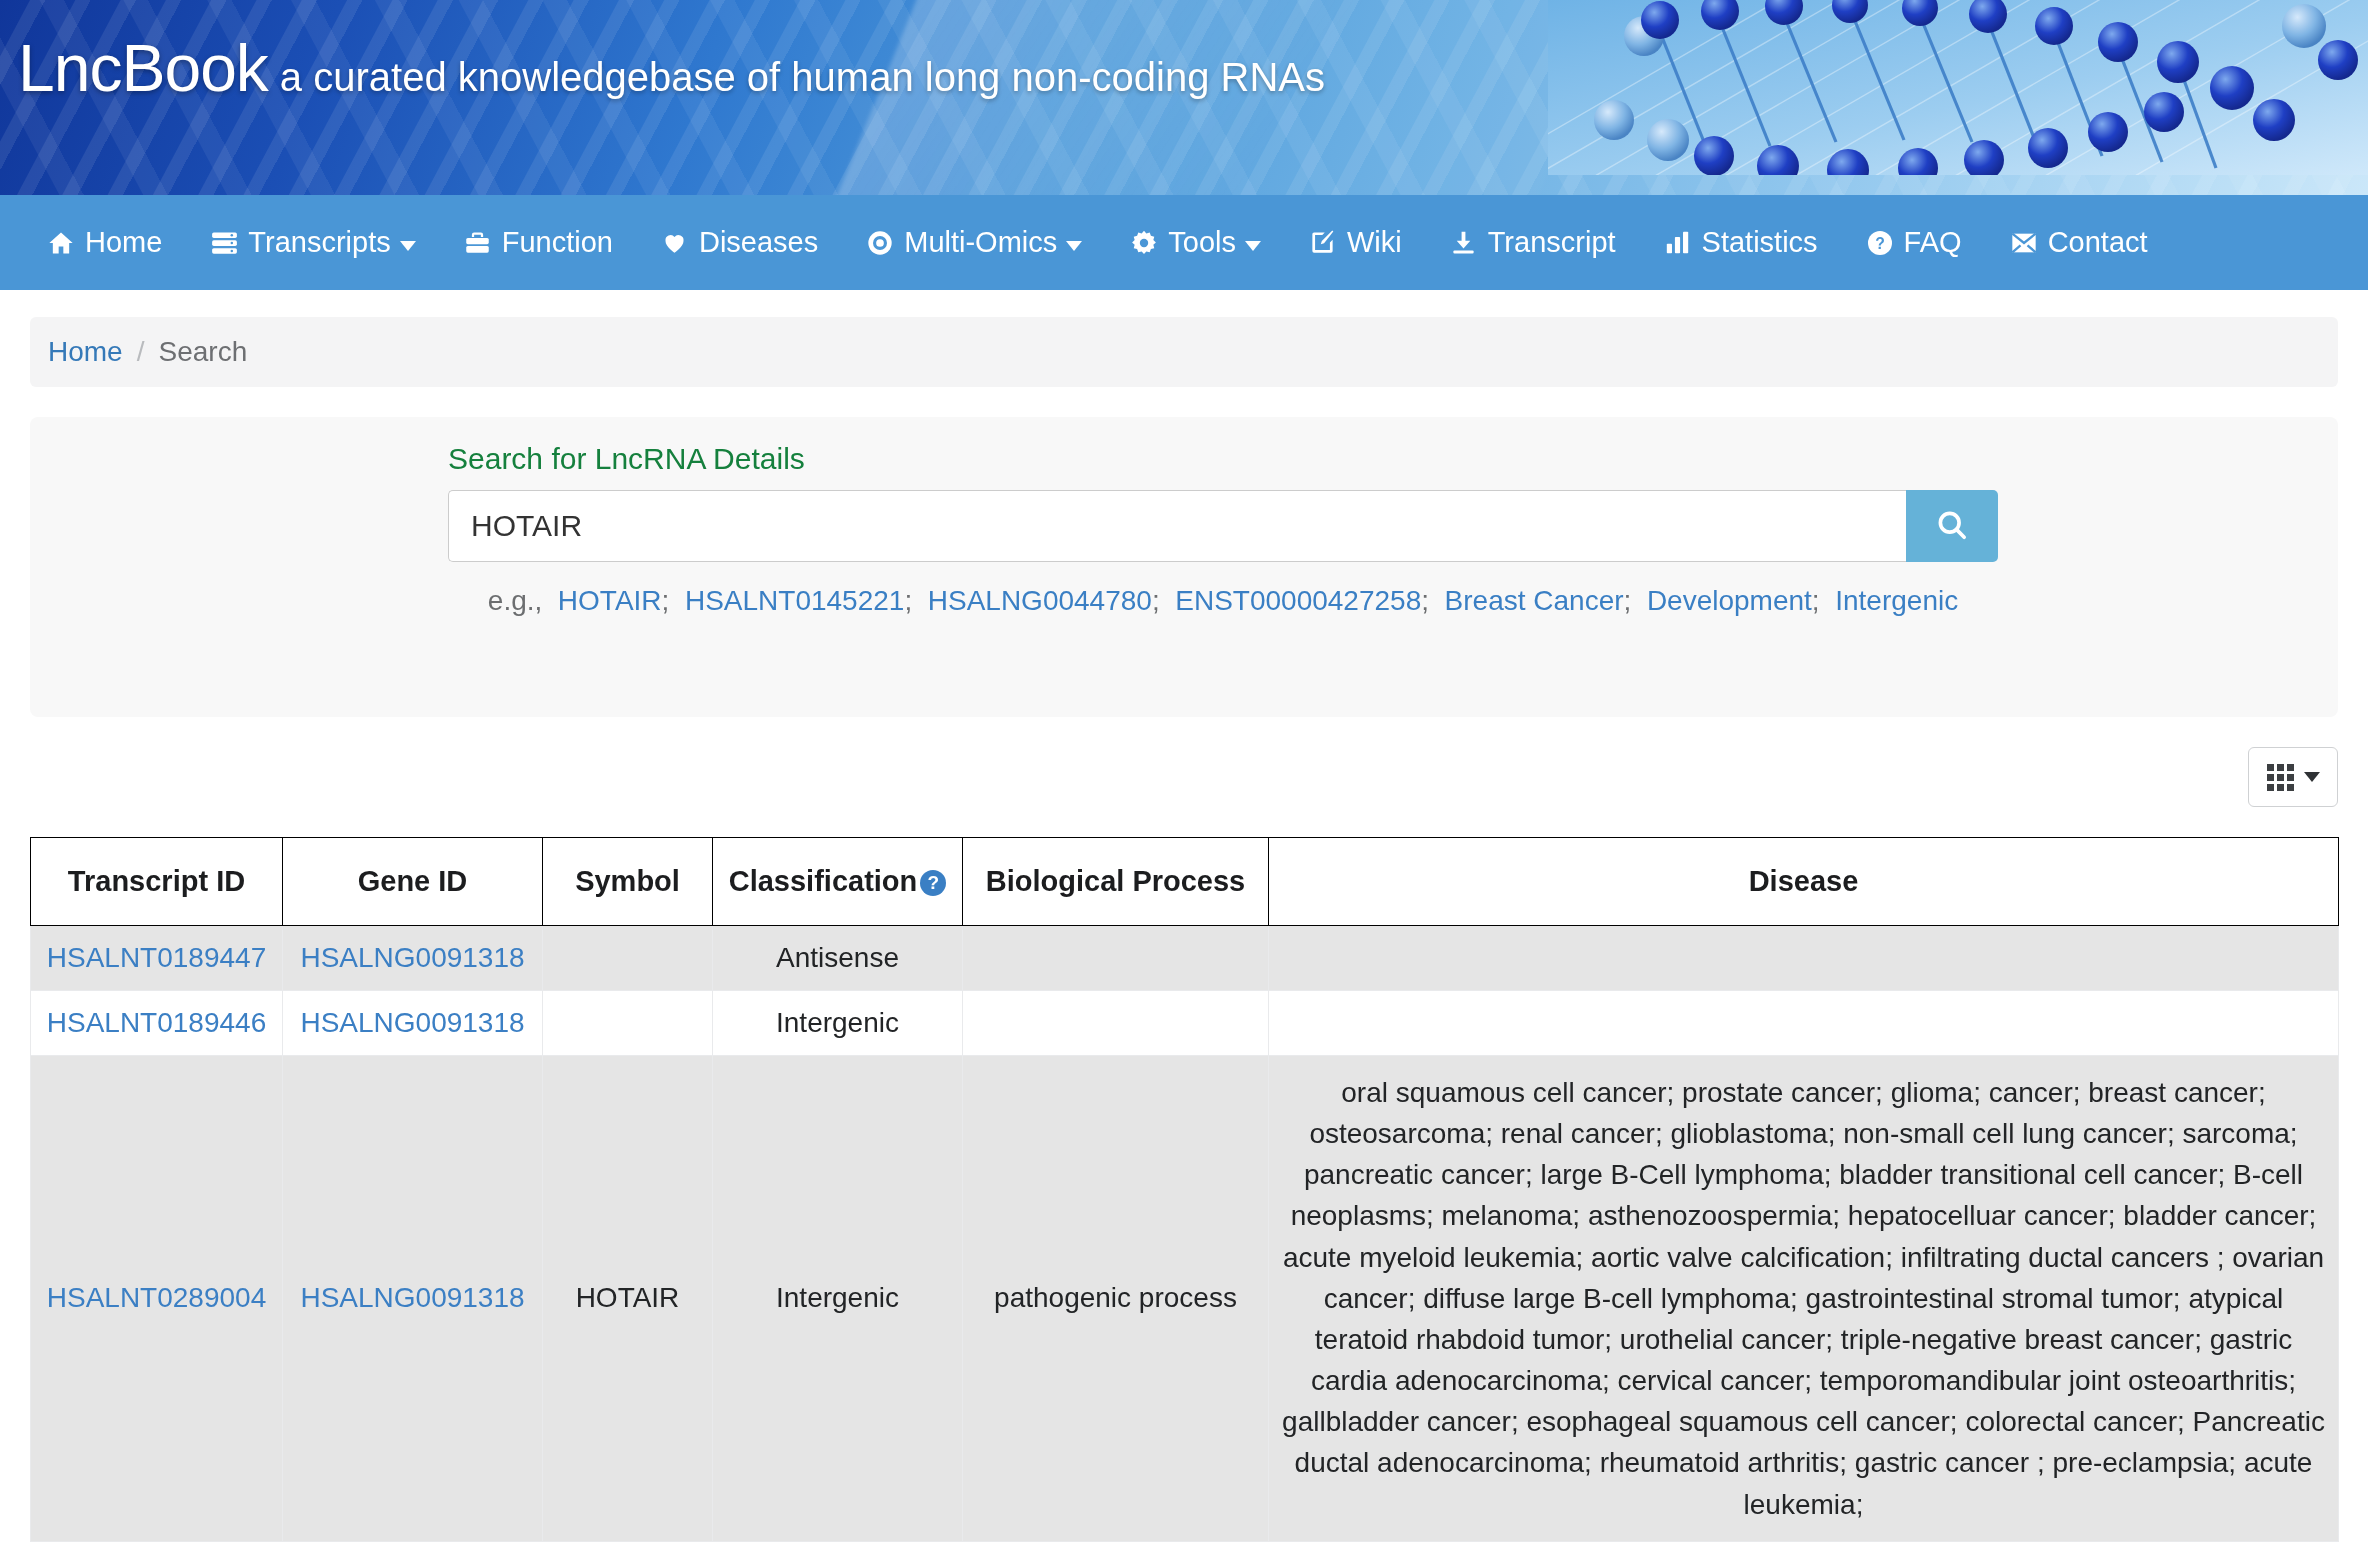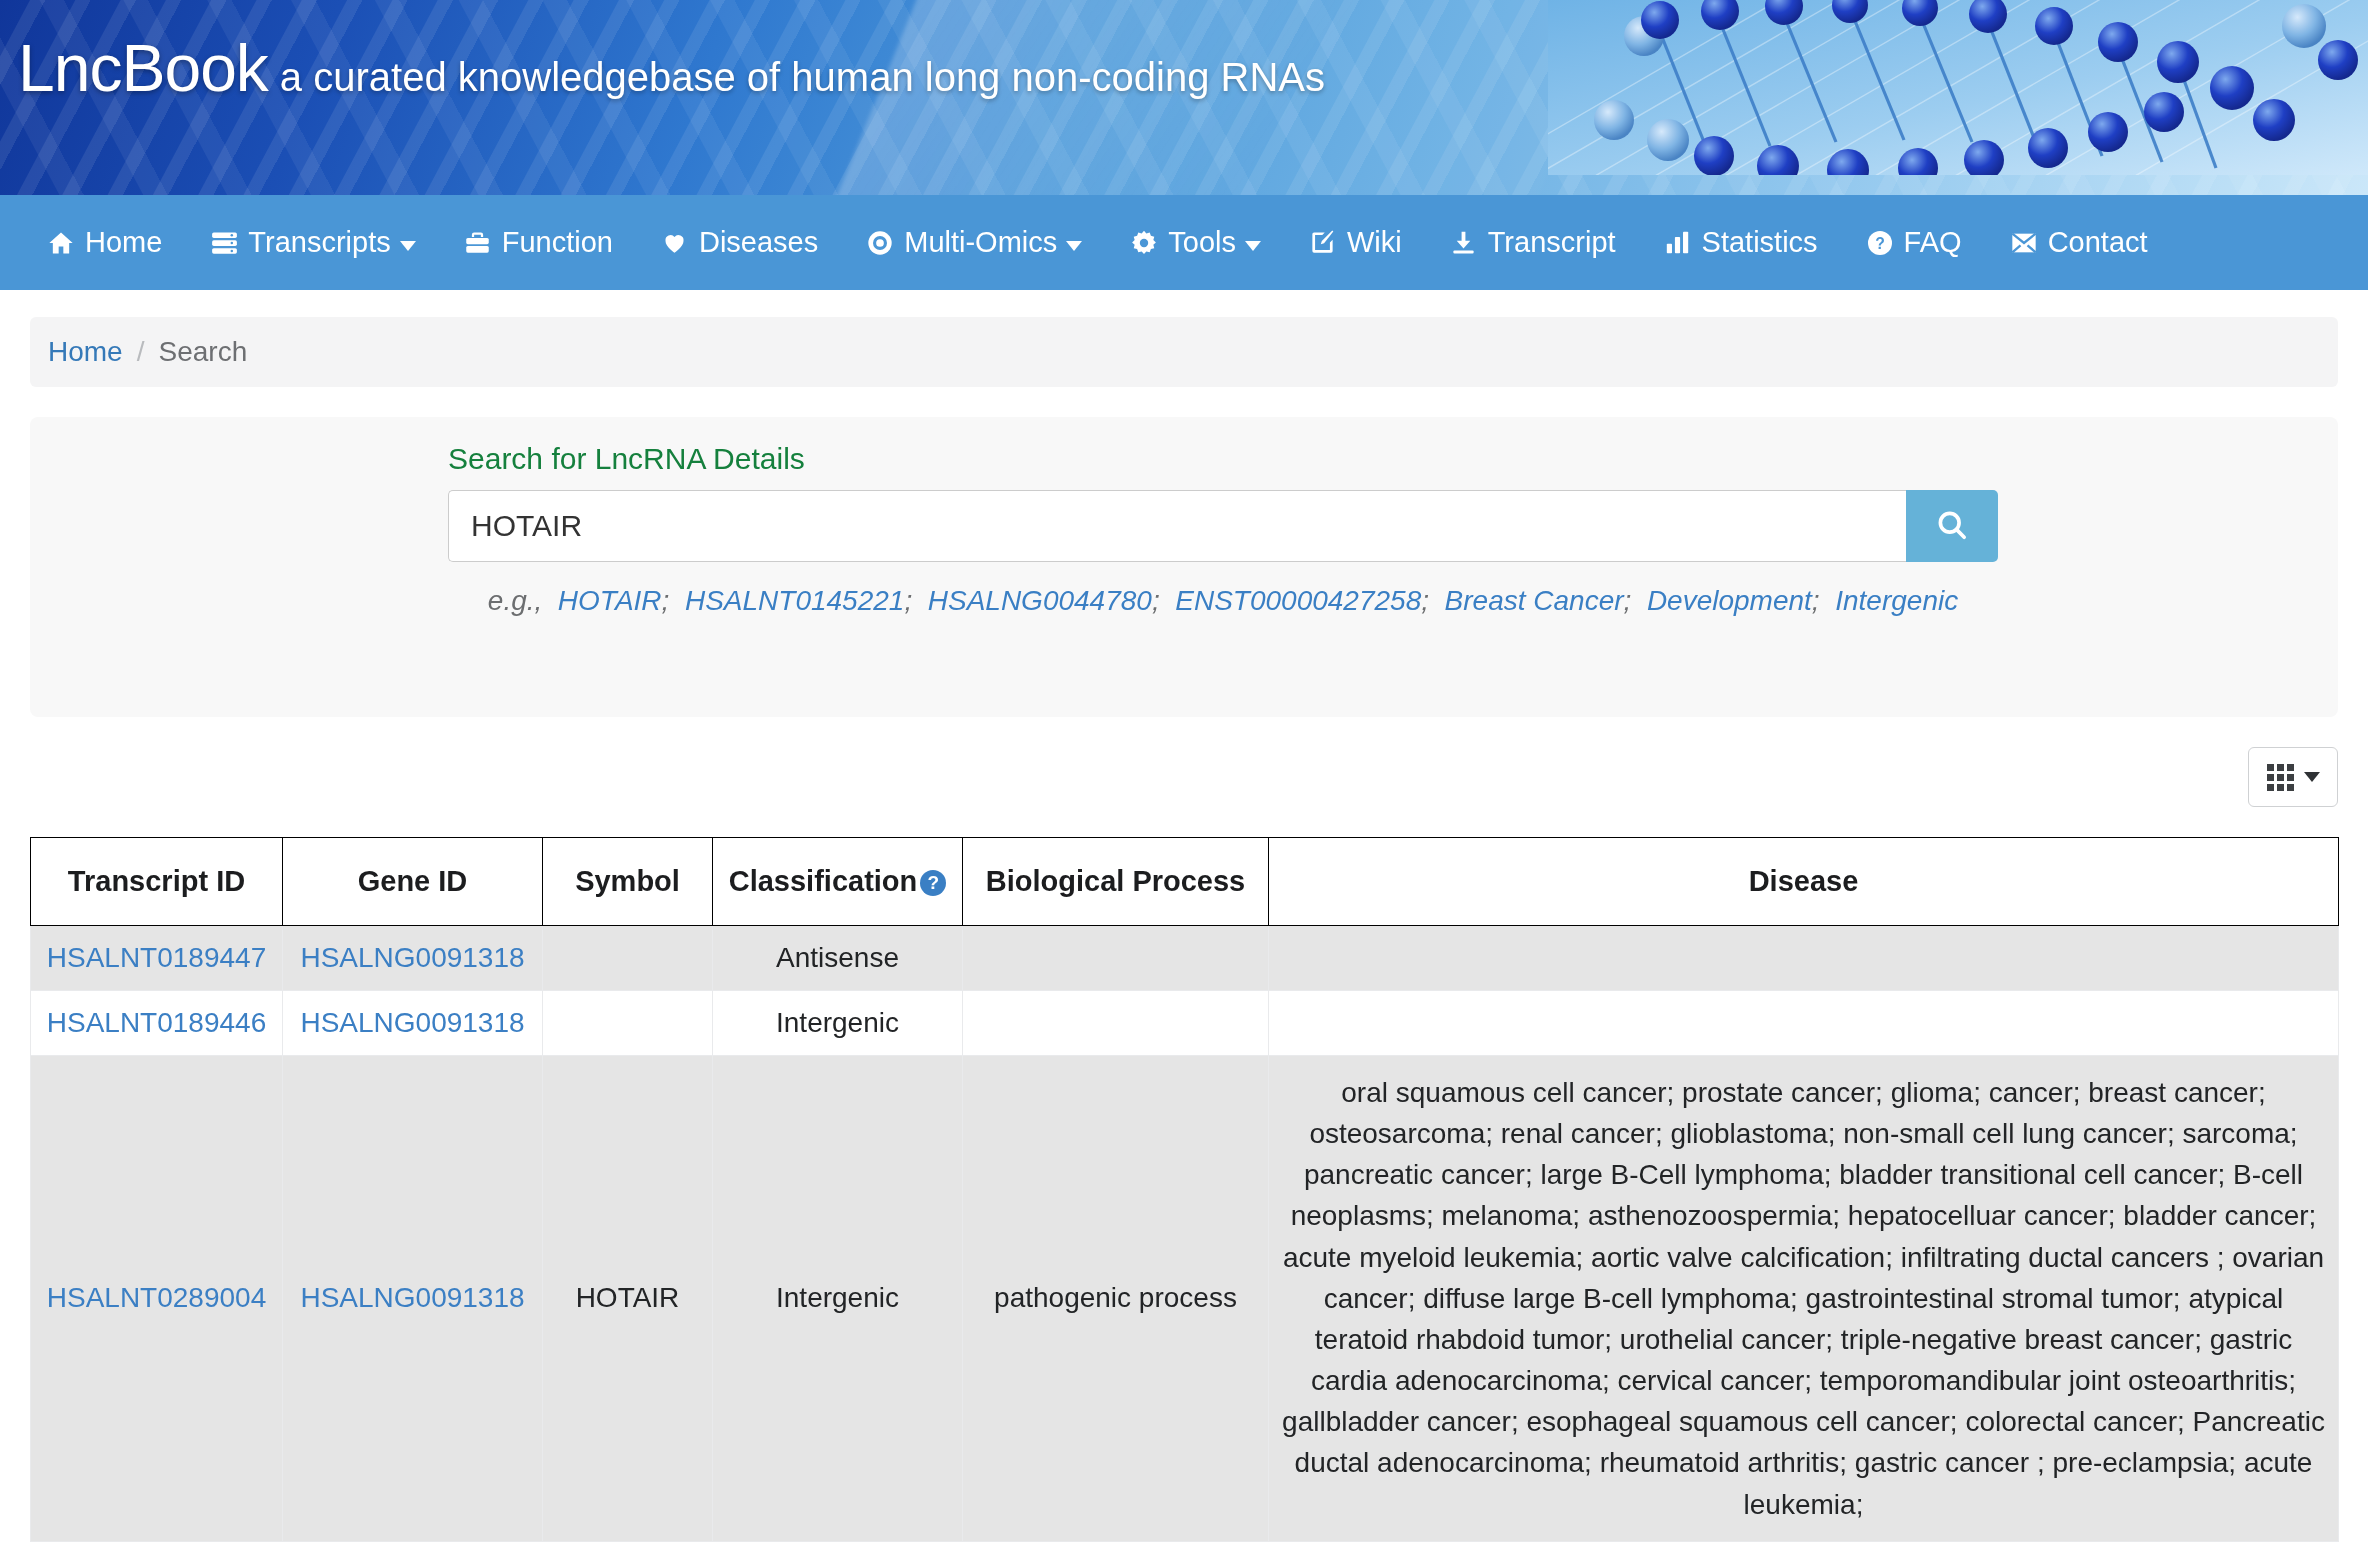--- a/index.html
+++ b/index.html
@@ -147,21 +147,20 @@
   }
   .search-btn svg { stroke: #ffffff; fill: none; stroke-width: 2.6; }
   .examples {
     position: absolute;
     left: 418px; top: 168px;
     width: 1550px;
     text-align: center;
     font-size: 28px;
     color: #6c6e70;
     white-space: nowrap;
-    font-style: italic;
   }
   .examples a { color: #3a7fc4; text-decoration: none; cursor: pointer; }
   .examples .sc { color: #6c6e70; }
 
   
   .toolbar {
     margin: 0 30px;
     height: 120px;
     display: flex;
     align-items: center;

